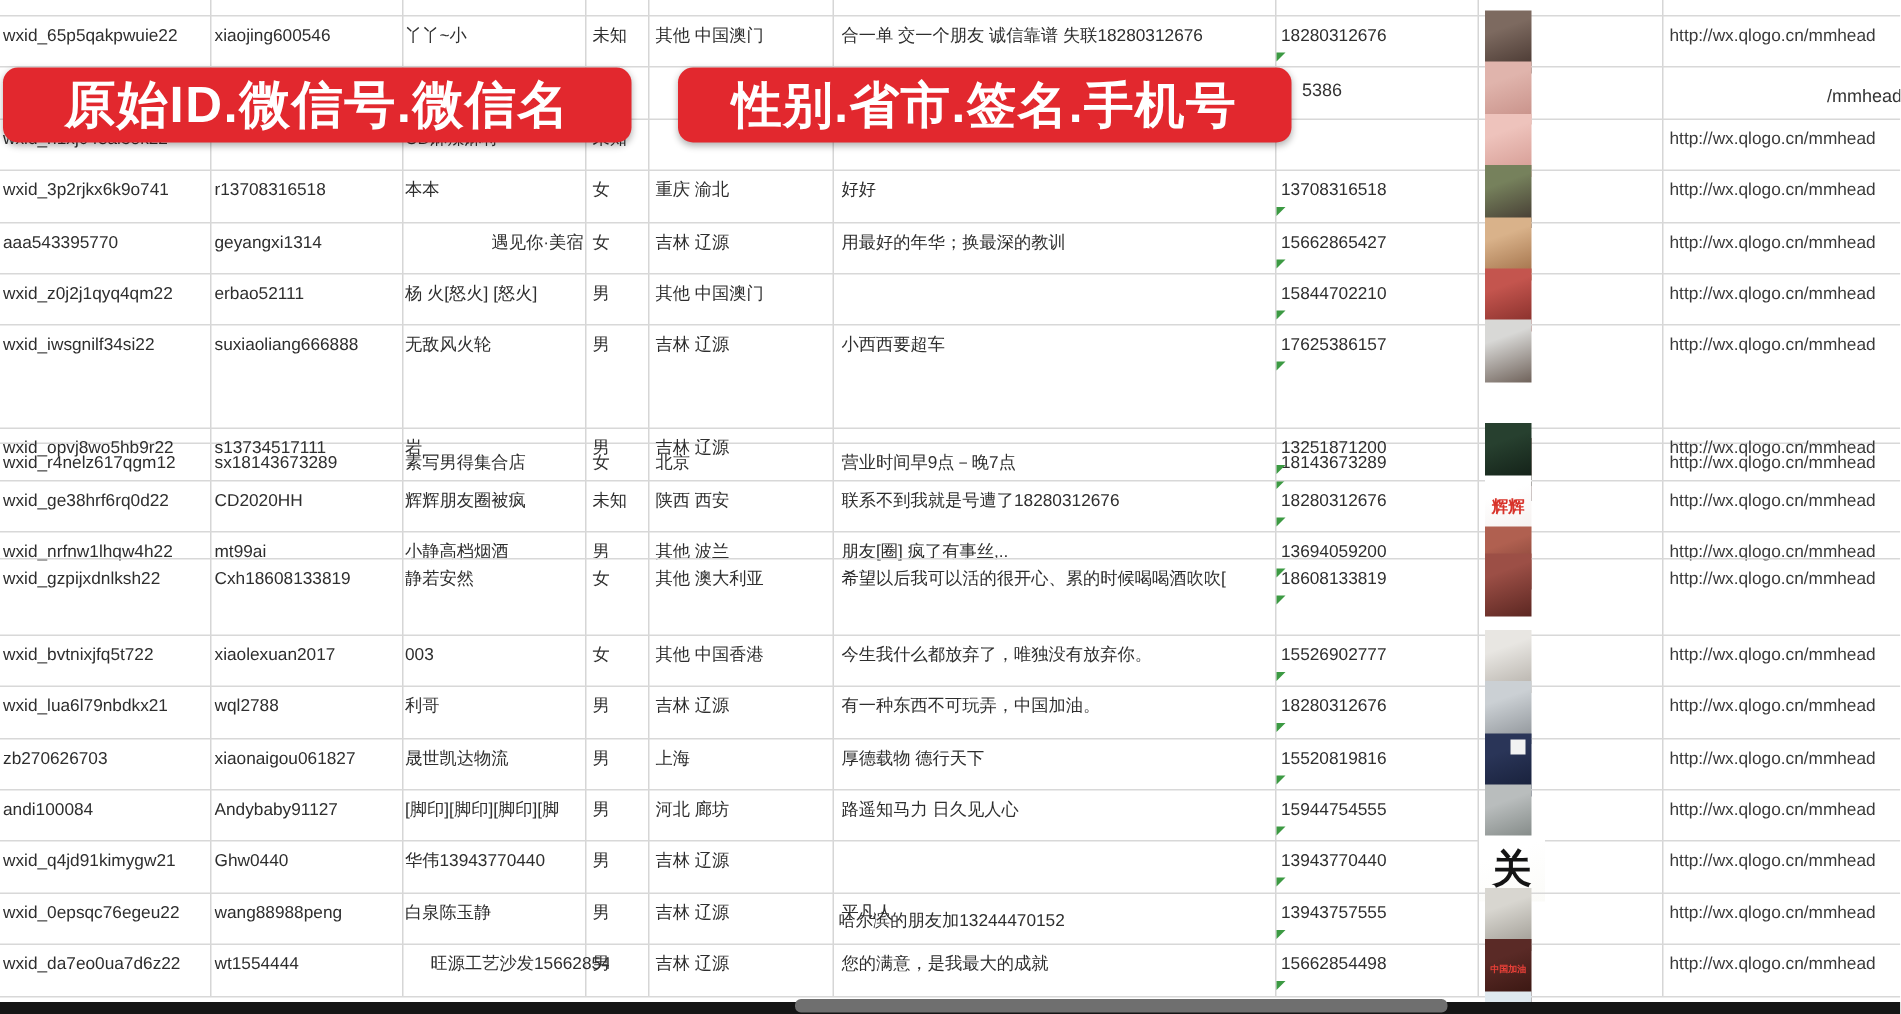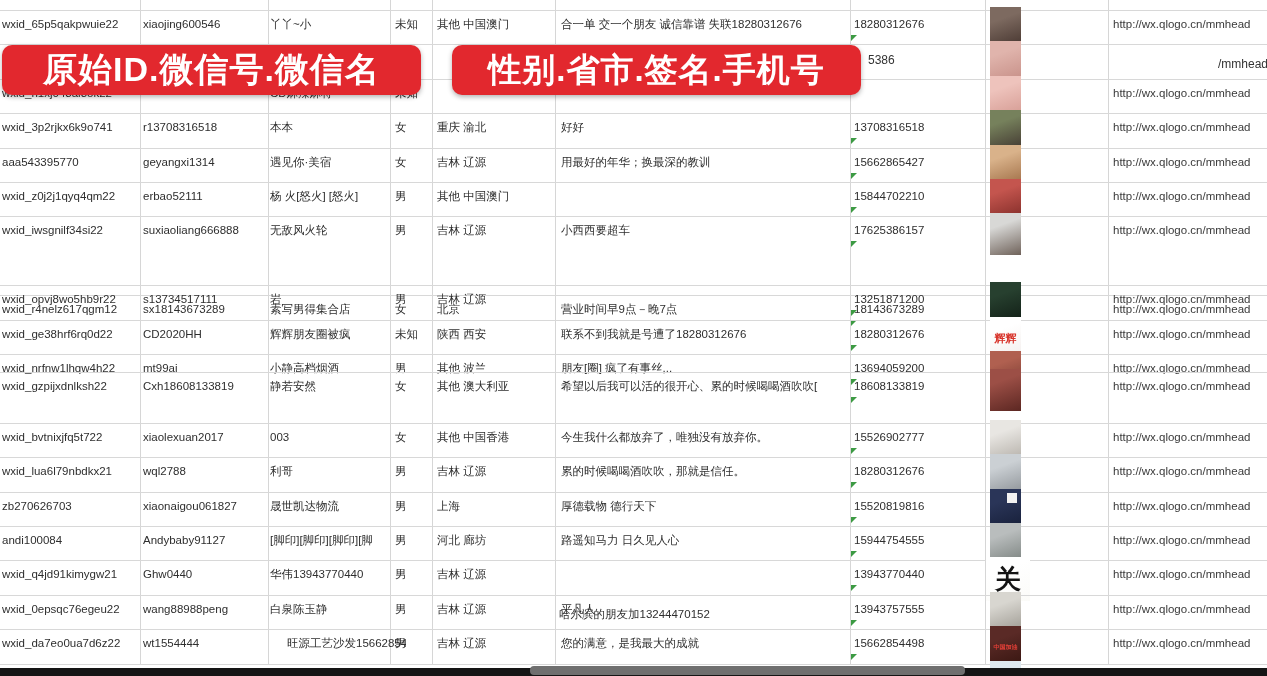--- a/index.html
+++ b/index.html
@@ -80,21 +80,21 @@
         <span class="cell" style="left: 437px; width: 117px;">重庆 渝北</span>
         <span class="cell" style="left: 561px; width: 288px;">好好</span>
         <span class="cell" style="left: 854px; width: 96px;">13708316518</span>
         <span class="cell url" style="left: 1113px; width: 154px;">http://wx.qlogo.cn/mmhead</span>
         <span class="gmark" style="top: 24px;"></span>
         <div class="avatarbox" style="top: -4px; background: linear-gradient(160deg, rgb(118, 129, 92) 30%, rgb(63, 51, 46));"></div>
       </div>
       <div class="trow" style="top: 148px;">
         <span class="cell" style="left: 2px; width: 136px;">aaa543395770</span>
         <span class="cell" style="left: 143px; width: 124px;">geyangxi1314</span>
-        <span class="cell" style="left: 270px; width: 119px;">遇见你·美宿</span>
+        <span class="cell" style="left: 270px; width: 119px; text-align: right;">遇见你·美宿</span>
         <span class="cell" style="left: 395px; width: 34px;">女</span>
         <span class="cell" style="left: 437px; width: 117px;">吉林 辽源</span>
         <span class="cell" style="left: 561px; width: 288px;">用最好的年华；换最深的教训</span>
         <span class="cell" style="left: 854px; width: 96px;">15662865427</span>
         <span class="cell url" style="left: 1113px; width: 154px;">http://wx.qlogo.cn/mmhead</span>
         <span class="gmark" style="top: 24px;"></span>
         <div class="avatarbox" style="top: -4px; background: linear-gradient(160deg, rgb(217, 178, 138) 30%, rgb(156, 106, 66));"></div>
       </div>
       <div class="trow" style="top: 182px;">
         <span class="cell" style="left: 2px; width: 136px;">wxid_z0j2j1qyq4qm22</span>
@@ -191,21 +191,21 @@
         <span class="cell url" style="left: 1113px; width: 154px;">http://wx.qlogo.cn/mmhead</span>
         <span class="gmark" style="top: 24px;"></span>
         <div class="avatarbox" style="top: -4px; background: linear-gradient(160deg, rgb(232, 230, 226) 30%, rgb(178, 173, 166));"></div>
       </div>
       <div class="trow" style="top: 457px;">
         <span class="cell" style="left: 2px; width: 136px;">wxid_lua6l79nbdkx21</span>
         <span class="cell" style="left: 143px; width: 124px;">wql2788</span>
         <span class="cell" style="left: 270px; width: 119px;">利哥</span>
         <span class="cell" style="left: 395px; width: 34px;">男</span>
         <span class="cell" style="left: 437px; width: 117px;">吉林 辽源</span>
-        <span class="cell" style="left: 561px; width: 288px;">累的时候喝喝酒吹吹，那就是信任。</span>
+        <span class="cell" style="left: 561px; width: 288px;">有一种东西不可玩弄，中国加油。</span>
         <span class="cell" style="left: 854px; width: 96px;">18280312676</span>
         <span class="cell url" style="left: 1113px; width: 154px;">http://wx.qlogo.cn/mmhead</span>
         <span class="gmark" style="top: 24px;"></span>
         <div class="avatarbox" style="top: -4px; background: linear-gradient(160deg, rgb(203, 208, 212) 30%, rgb(138, 143, 148));"></div>
       </div>
       <div class="trow" style="top: 492px;">
         <span class="cell" style="left: 2px; width: 136px;">zb270626703</span>
         <span class="cell" style="left: 143px; width: 124px;">xiaonaigou061827</span>
         <span class="cell" style="left: 270px; width: 119px;">晟世凯达物流</span>
         <span class="cell" style="left: 395px; width: 34px;">男</span>

